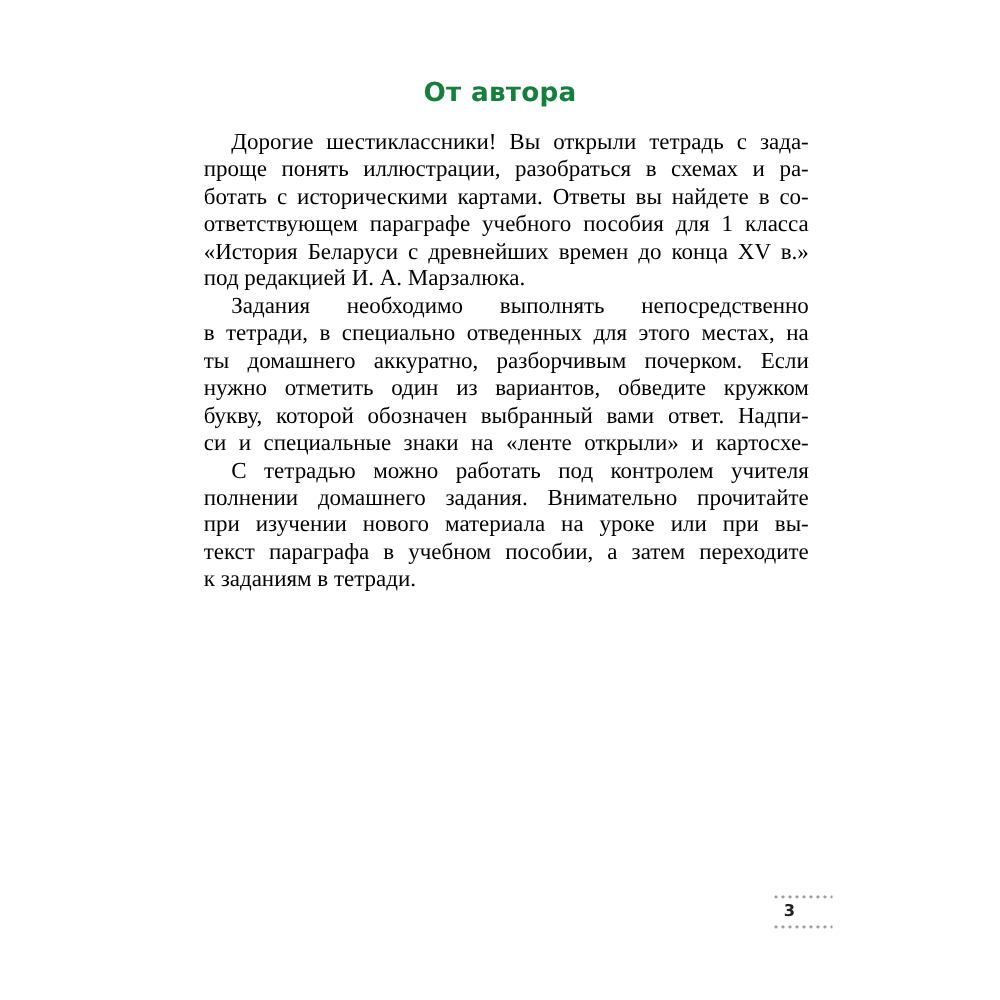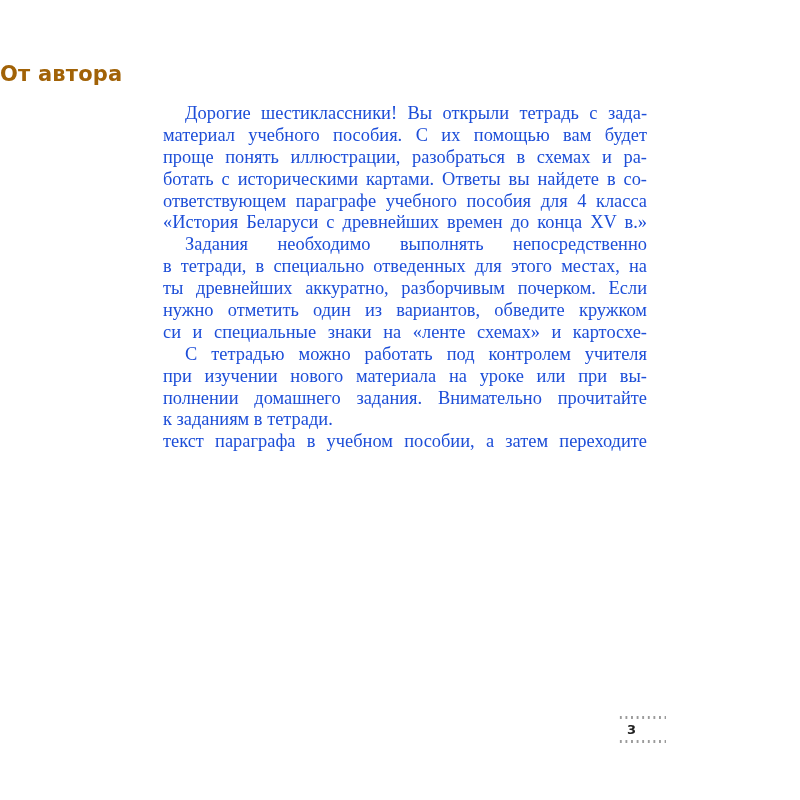--- a/index.html
+++ b/index.html
@@ -12,35 +12,36 @@
       height: 800px;
       position: relative;
       overflow: hidden;
       color: #2a2a2a;
     }
     .page-title {
       position: absolute;
       top: 48px;
       left: 0;
       width: 800px;
+      text-align: center;
       font-family: "DejaVu Sans", sans-serif;
       font-weight: bold;
       font-size: 21px;
-      color: #a16207;
+      color: #15803d;
       letter-spacing: 0.2px;
     }
     .body-text {
       position: absolute;
       top: 103px;
       left: 163px;
       width: 484px;
       font-family: "Liberation Serif", serif;
       font-size: 18.4px;
       line-height: 21.9px;
-      color: #1d4ed8;
+      color: #000000;
     }
     .line {
       display: block;
       white-space: nowrap;
       text-align: justify;
       text-align-last: justify;
       height: 21.9px;
     }
     .line.last {
       text-align-last: left;
@@ -72,39 +73,40 @@
     }
   </style>
 </head>
 <body>
 
 <h1 class="page-title">От автора</h1>
 
 <div class="body-text">
   <div>
     <span class="line indent">Дорогие шестиклассники! Вы открыли тетрадь с зада-</span>
-    <span class="line">материал учебного пособия. С их помощью вам будет</span>
     <span class="line">проще понять иллюстрации, разобраться в схемах и ра-</span>
     <span class="line">ботать с историческими картами. Ответы вы найдете в со-</span>
-    <span class="line">ответствующем параграфе учебного пособия для 4 класса</span>
+    <span class="line">ответствующем параграфе учебного пособия для 1 класса</span>
     <span class="line">«История Беларуси с древнейших времен до конца XV в.»</span>
+    <span class="line last">под редакцией И. А. Марзалюка.</span>
   </div>
   <div>
     <span class="line indent">Задания необходимо выполнять непосредственно</span>
     <span class="line">в тетради, в специально отведенных для этого местах, на</span>
-    <span class="line">ты древнейших аккуратно, разборчивым почерком. Если</span>
+    <span class="line">ты домашнего аккуратно, разборчивым почерком. Если</span>
     <span class="line">нужно отметить один из вариантов, обведите кружком</span>
-    <span class="line">си и специальные знаки на «ленте схемах» и картосхе-</span>
+    <span class="line">букву, которой обозначен выбранный вами ответ. Надпи-</span>
+    <span class="line">си и специальные знаки на «ленте открыли» и картосхе-</span>
   </div>
   <div>
     <span class="line indent">С тетрадью можно работать под контролем учителя</span>
+    <span class="line">полнении домашнего задания. Внимательно прочитайте</span>
     <span class="line">при изучении нового материала на уроке или при вы-</span>
-    <span class="line">полнении домашнего задания. Внимательно прочитайте</span>
+    <span class="line">текст параграфа в учебном пособии, а затем переходите</span>
     <span class="line last">к заданиям в тетради.</span>
-    <span class="line">текст параграфа в учебном пособии, а затем переходите</span>
   </div>
 </div>
 
 <div class="page-number-block">
   <div class="dots"></div>
   <div class="page-number">3</div>
   <div class="dots"></div>
 </div>
 
 </body></html>

